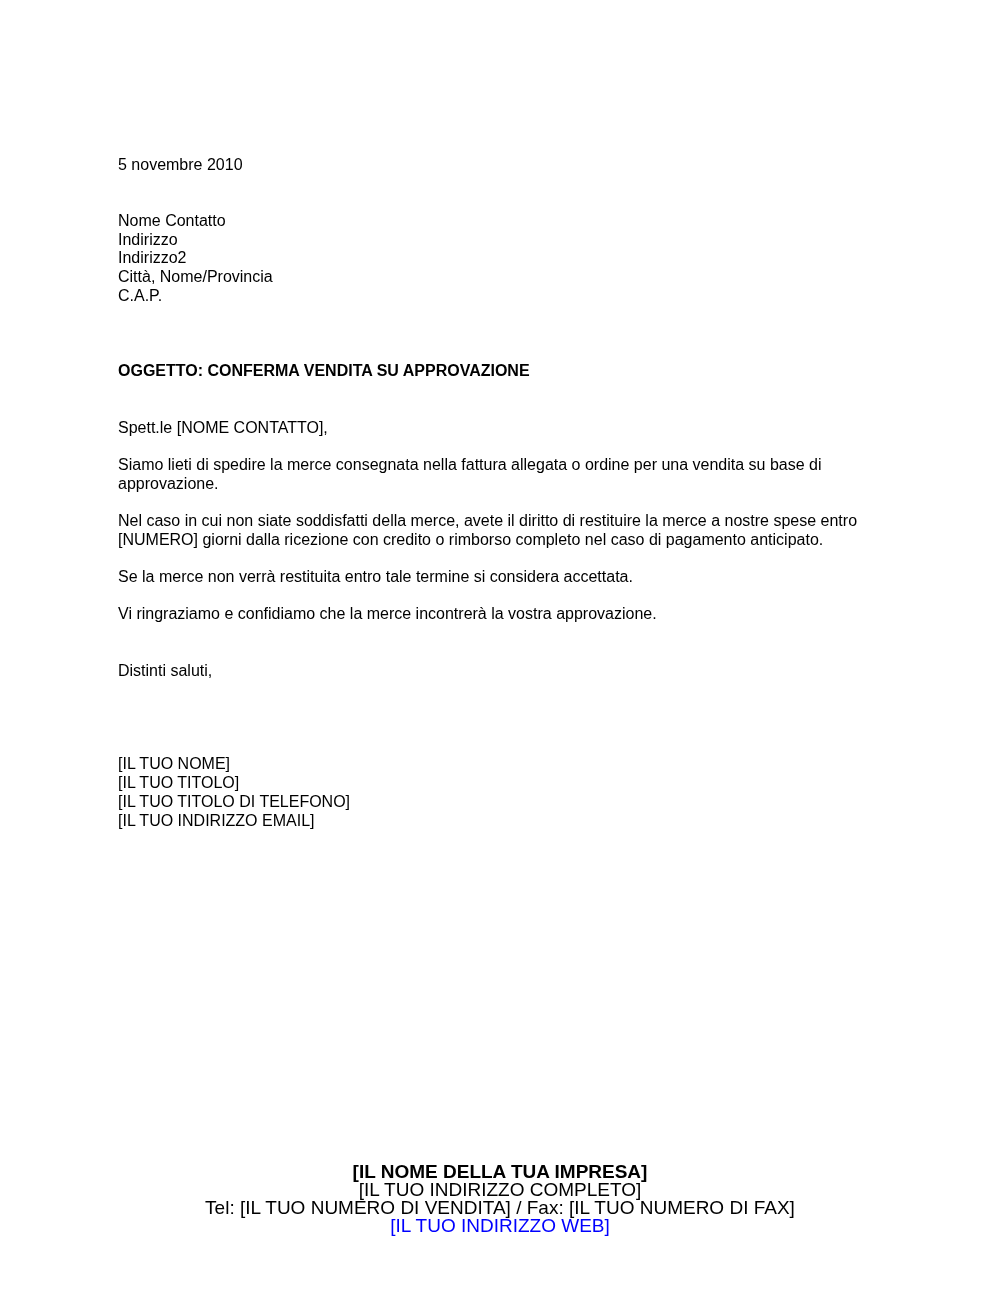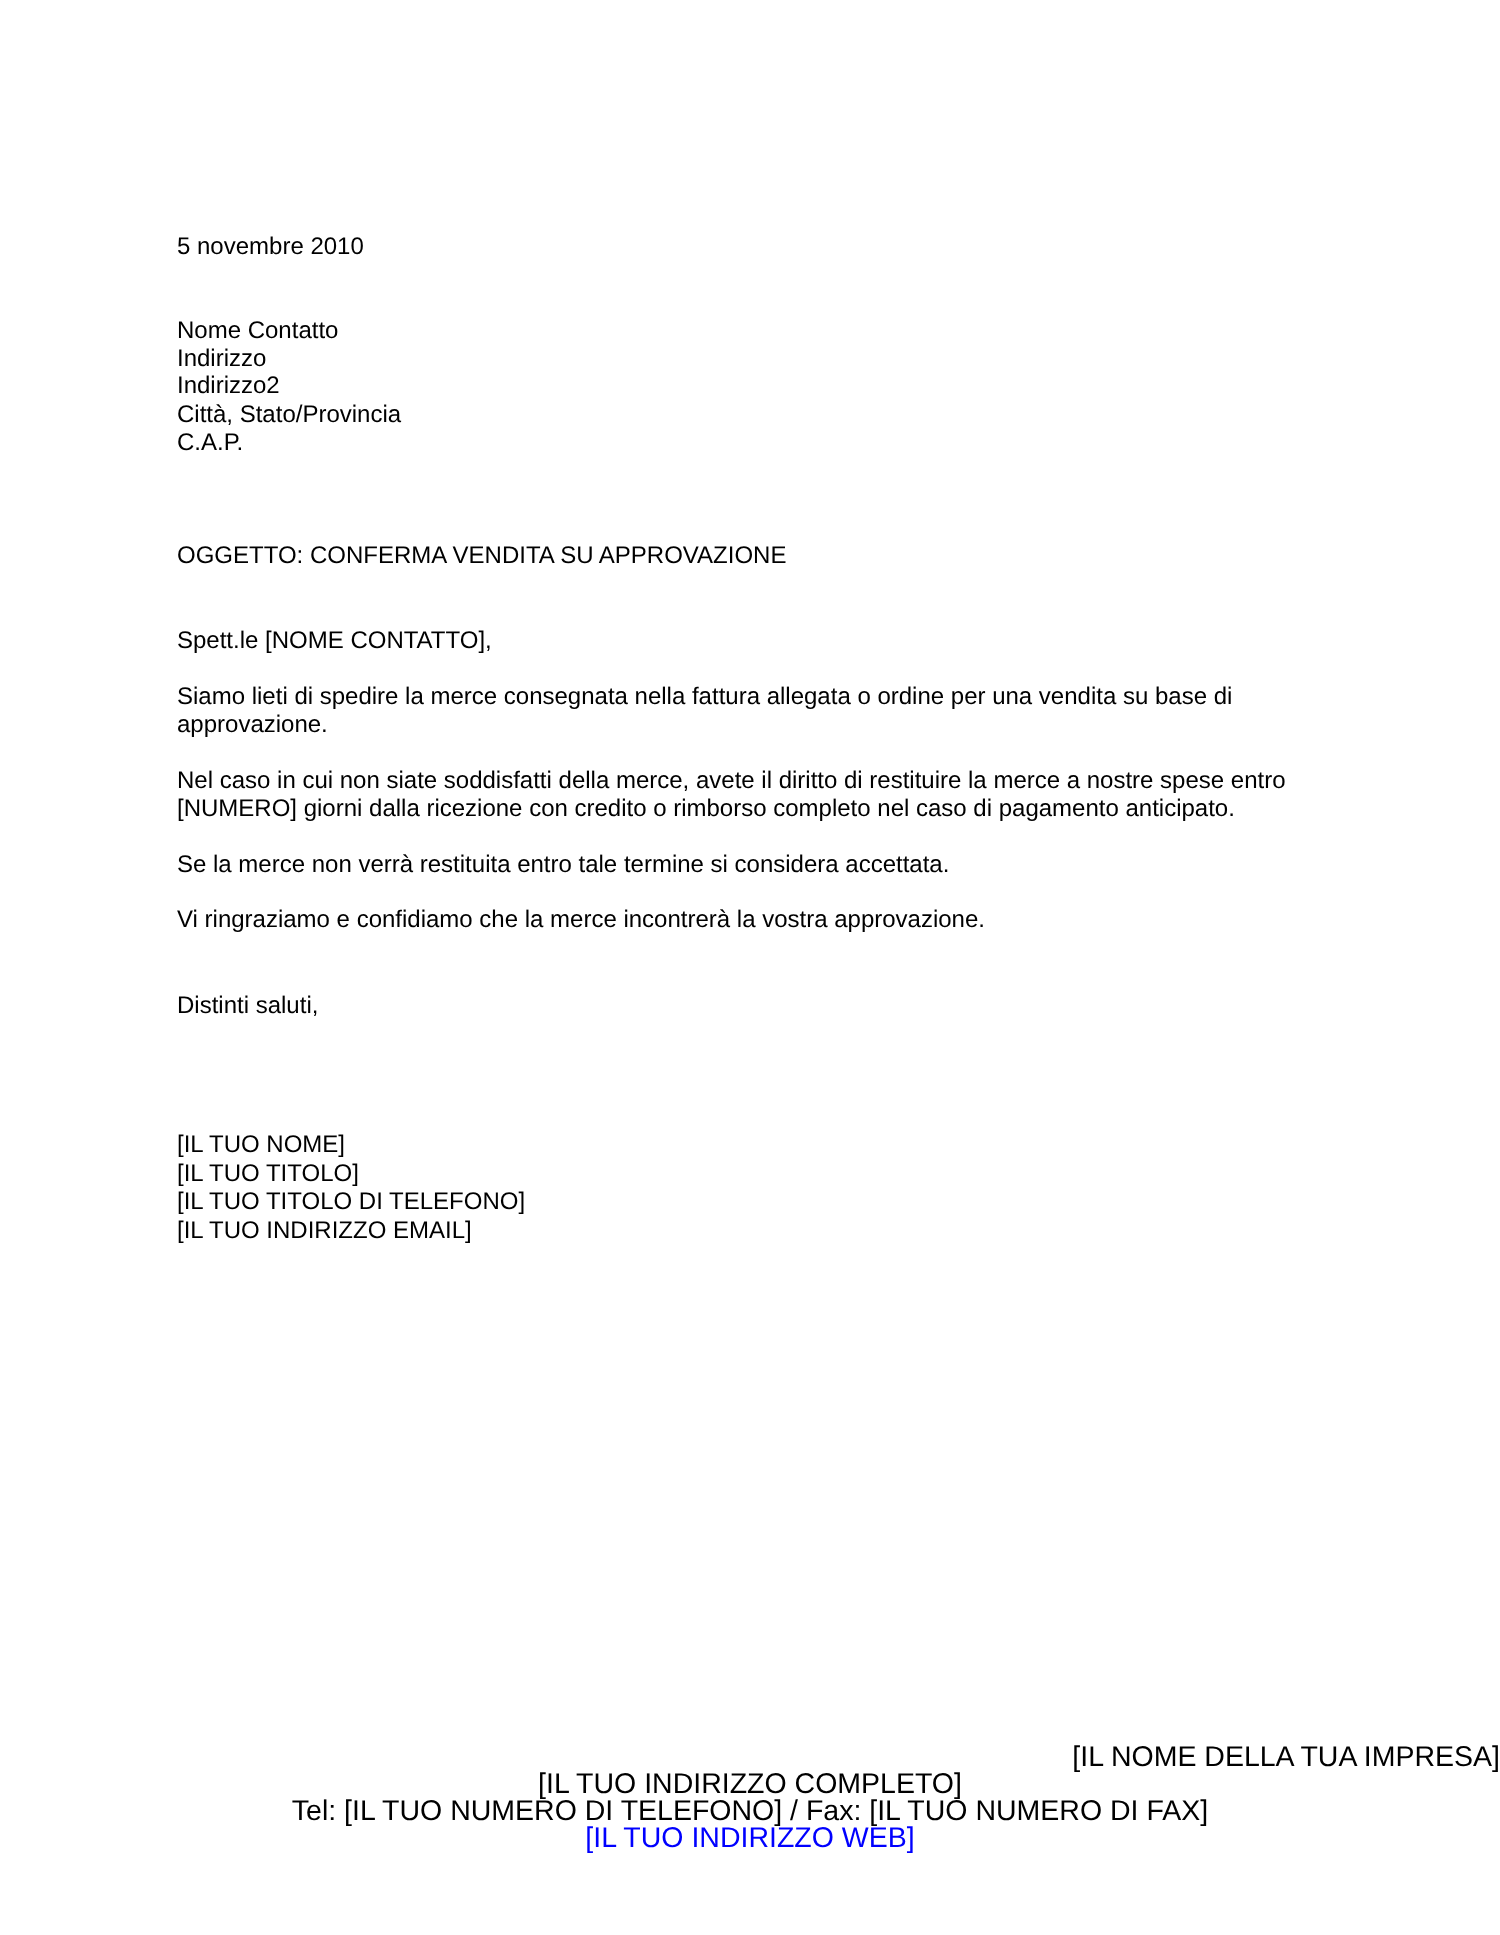--- a/index.html
+++ b/index.html
@@ -1,36 +1,36 @@
 <!DOCTYPE html>
 <html><head>
 <meta charset="utf-8">
 <style>
   html, body { margin: 0; padding: 0; background: #ffffff; }
   body { width: 1000px; height: 1290px; position: relative; overflow: hidden;
          font-family: "Liberation Sans", sans-serif; color: #000; font-size: 16px; }
   .page { position: absolute; left: 0; top: 0; width: 1000px; height: 1290px; }
   .line { position: absolute; left: 118px; white-space: nowrap; line-height: 19px; }
-  .bold { font-weight: normal; text-align: right; }
+  .bold { font-weight: bold; }
   .footer { position: absolute; left: 0; width: 1000px; text-align: center; font-size: 19px; line-height: 18px; }
   .footer .line2 { white-space: nowrap; }
   .link { color: #0000ff; cursor: pointer; }
 </style>
 </head>
 <body>
 
 <div class="page">
 
   <div class="line" style="top:155px">5 novembre 2010</div>
 
   <div>
     <div class="line" style="top:211px">Nome Contatto</div>
     <div class="line" style="top:230px">Indirizzo</div>
     <div class="line" style="top:248px">Indirizzo2</div>
-    <div class="line" style="top:267px">Città, Stato/Provincia</div>
+    <div class="line" style="top:267px">Città, Nome/Provincia</div>
     <div class="line" style="top:286px">C.A.P.</div>
   </div>
 
   <div class="line bold" style="top:361px">OGGETTO: CONFERMA VENDITA SU APPROVAZIONE</div>
 
   <div class="line" style="top:418px">Spett.le [NOME CONTATTO],</div>
 
   <div>
     <div class="line" style="top:455px">Siamo lieti di spedire la merce consegnata nella fattura allegata o ordine per una vendita su base di</div>
     <div class="line" style="top:474px">approvazione.</div>
@@ -48,17 +48,17 @@
   <div>
     <div class="line" style="top:754px">[IL TUO NOME]</div>
     <div class="line" style="top:773px">[IL TUO TITOLO]</div>
     <div class="line" style="top:792px">[IL TUO TITOLO DI TELEFONO]</div>
     <div class="line" style="top:811px">[IL TUO INDIRIZZO EMAIL]</div>
   </div>
 
   <div class="footer" style="top:1163px">
     <div class="bold line2">[IL NOME DELLA TUA IMPRESA]</div>
     <div class="line2">[IL TUO INDIRIZZO COMPLETO]</div>
-    <div class="line2">Tel: [IL TUO NUMERO DI TELEFONO] / Fax: [IL TUO NUMERO DI FAX]</div>
+    <div class="line2">Tel: [IL TUO NUMERO DI VENDITA] / Fax: [IL TUO NUMERO DI FAX]</div>
     <div class="line2"><span class="link">[IL TUO INDIRIZZO WEB]</span></div>
   </div>
 
 </div>
 
 </body></html>

